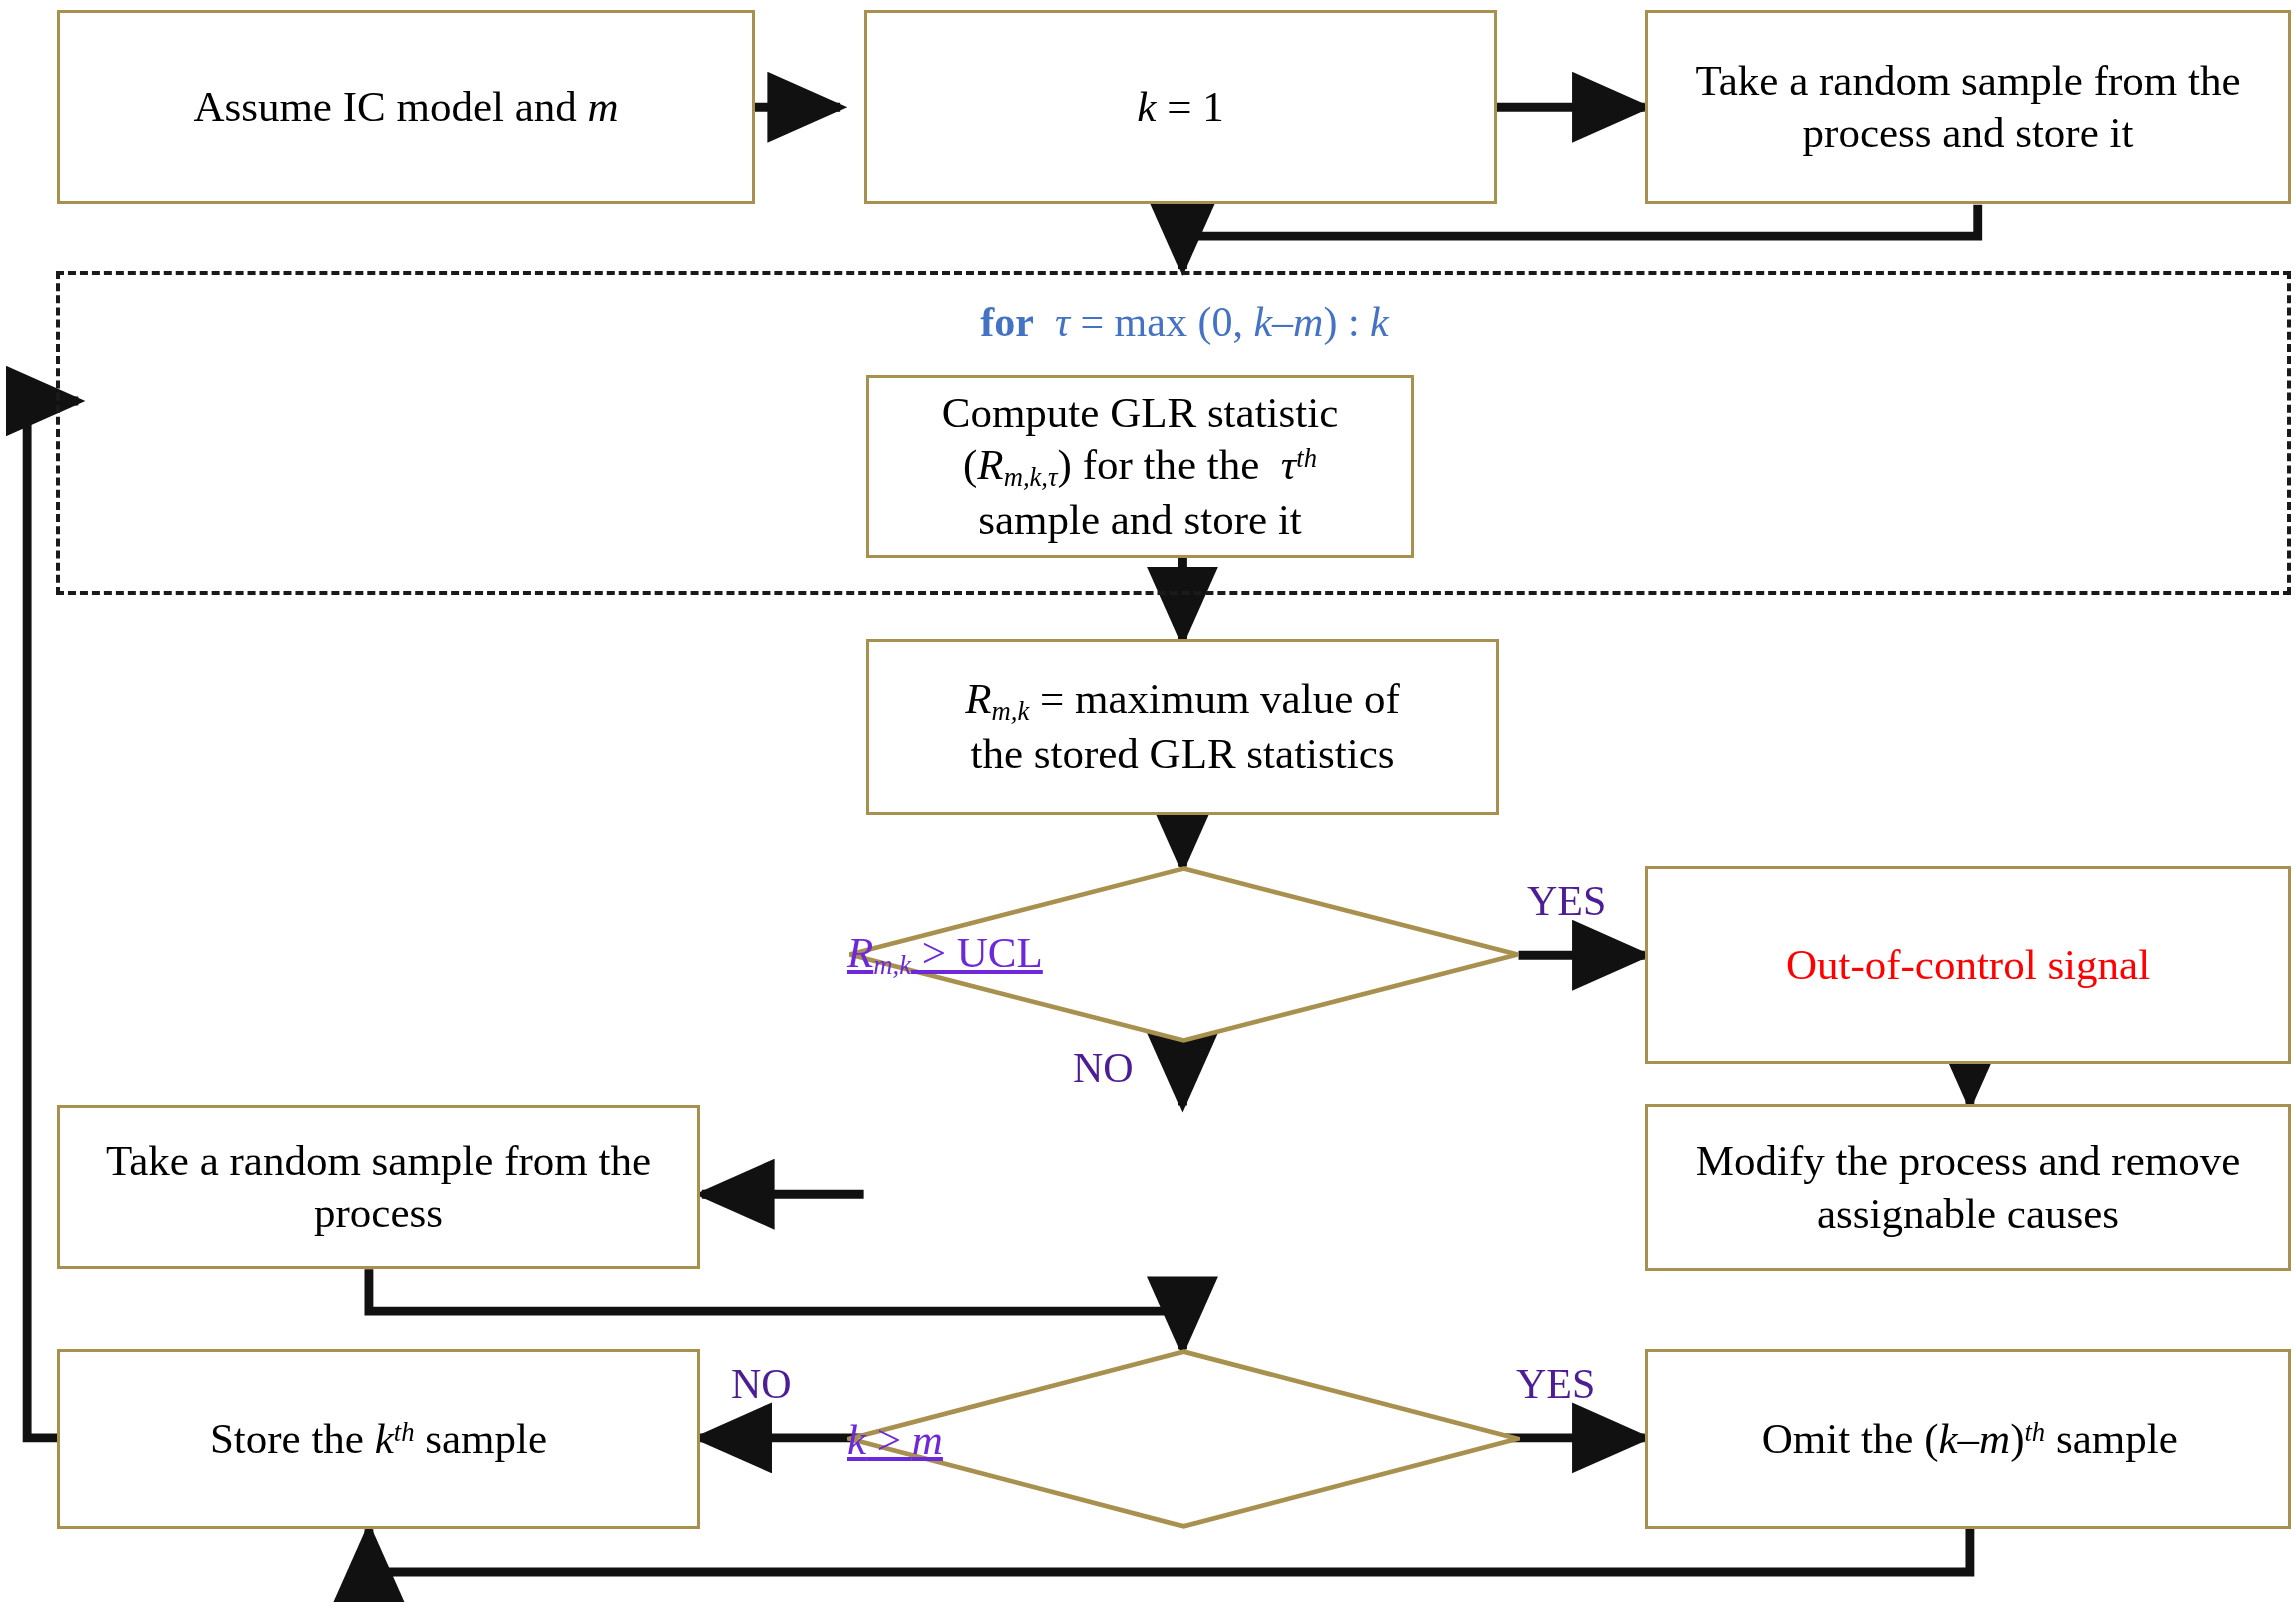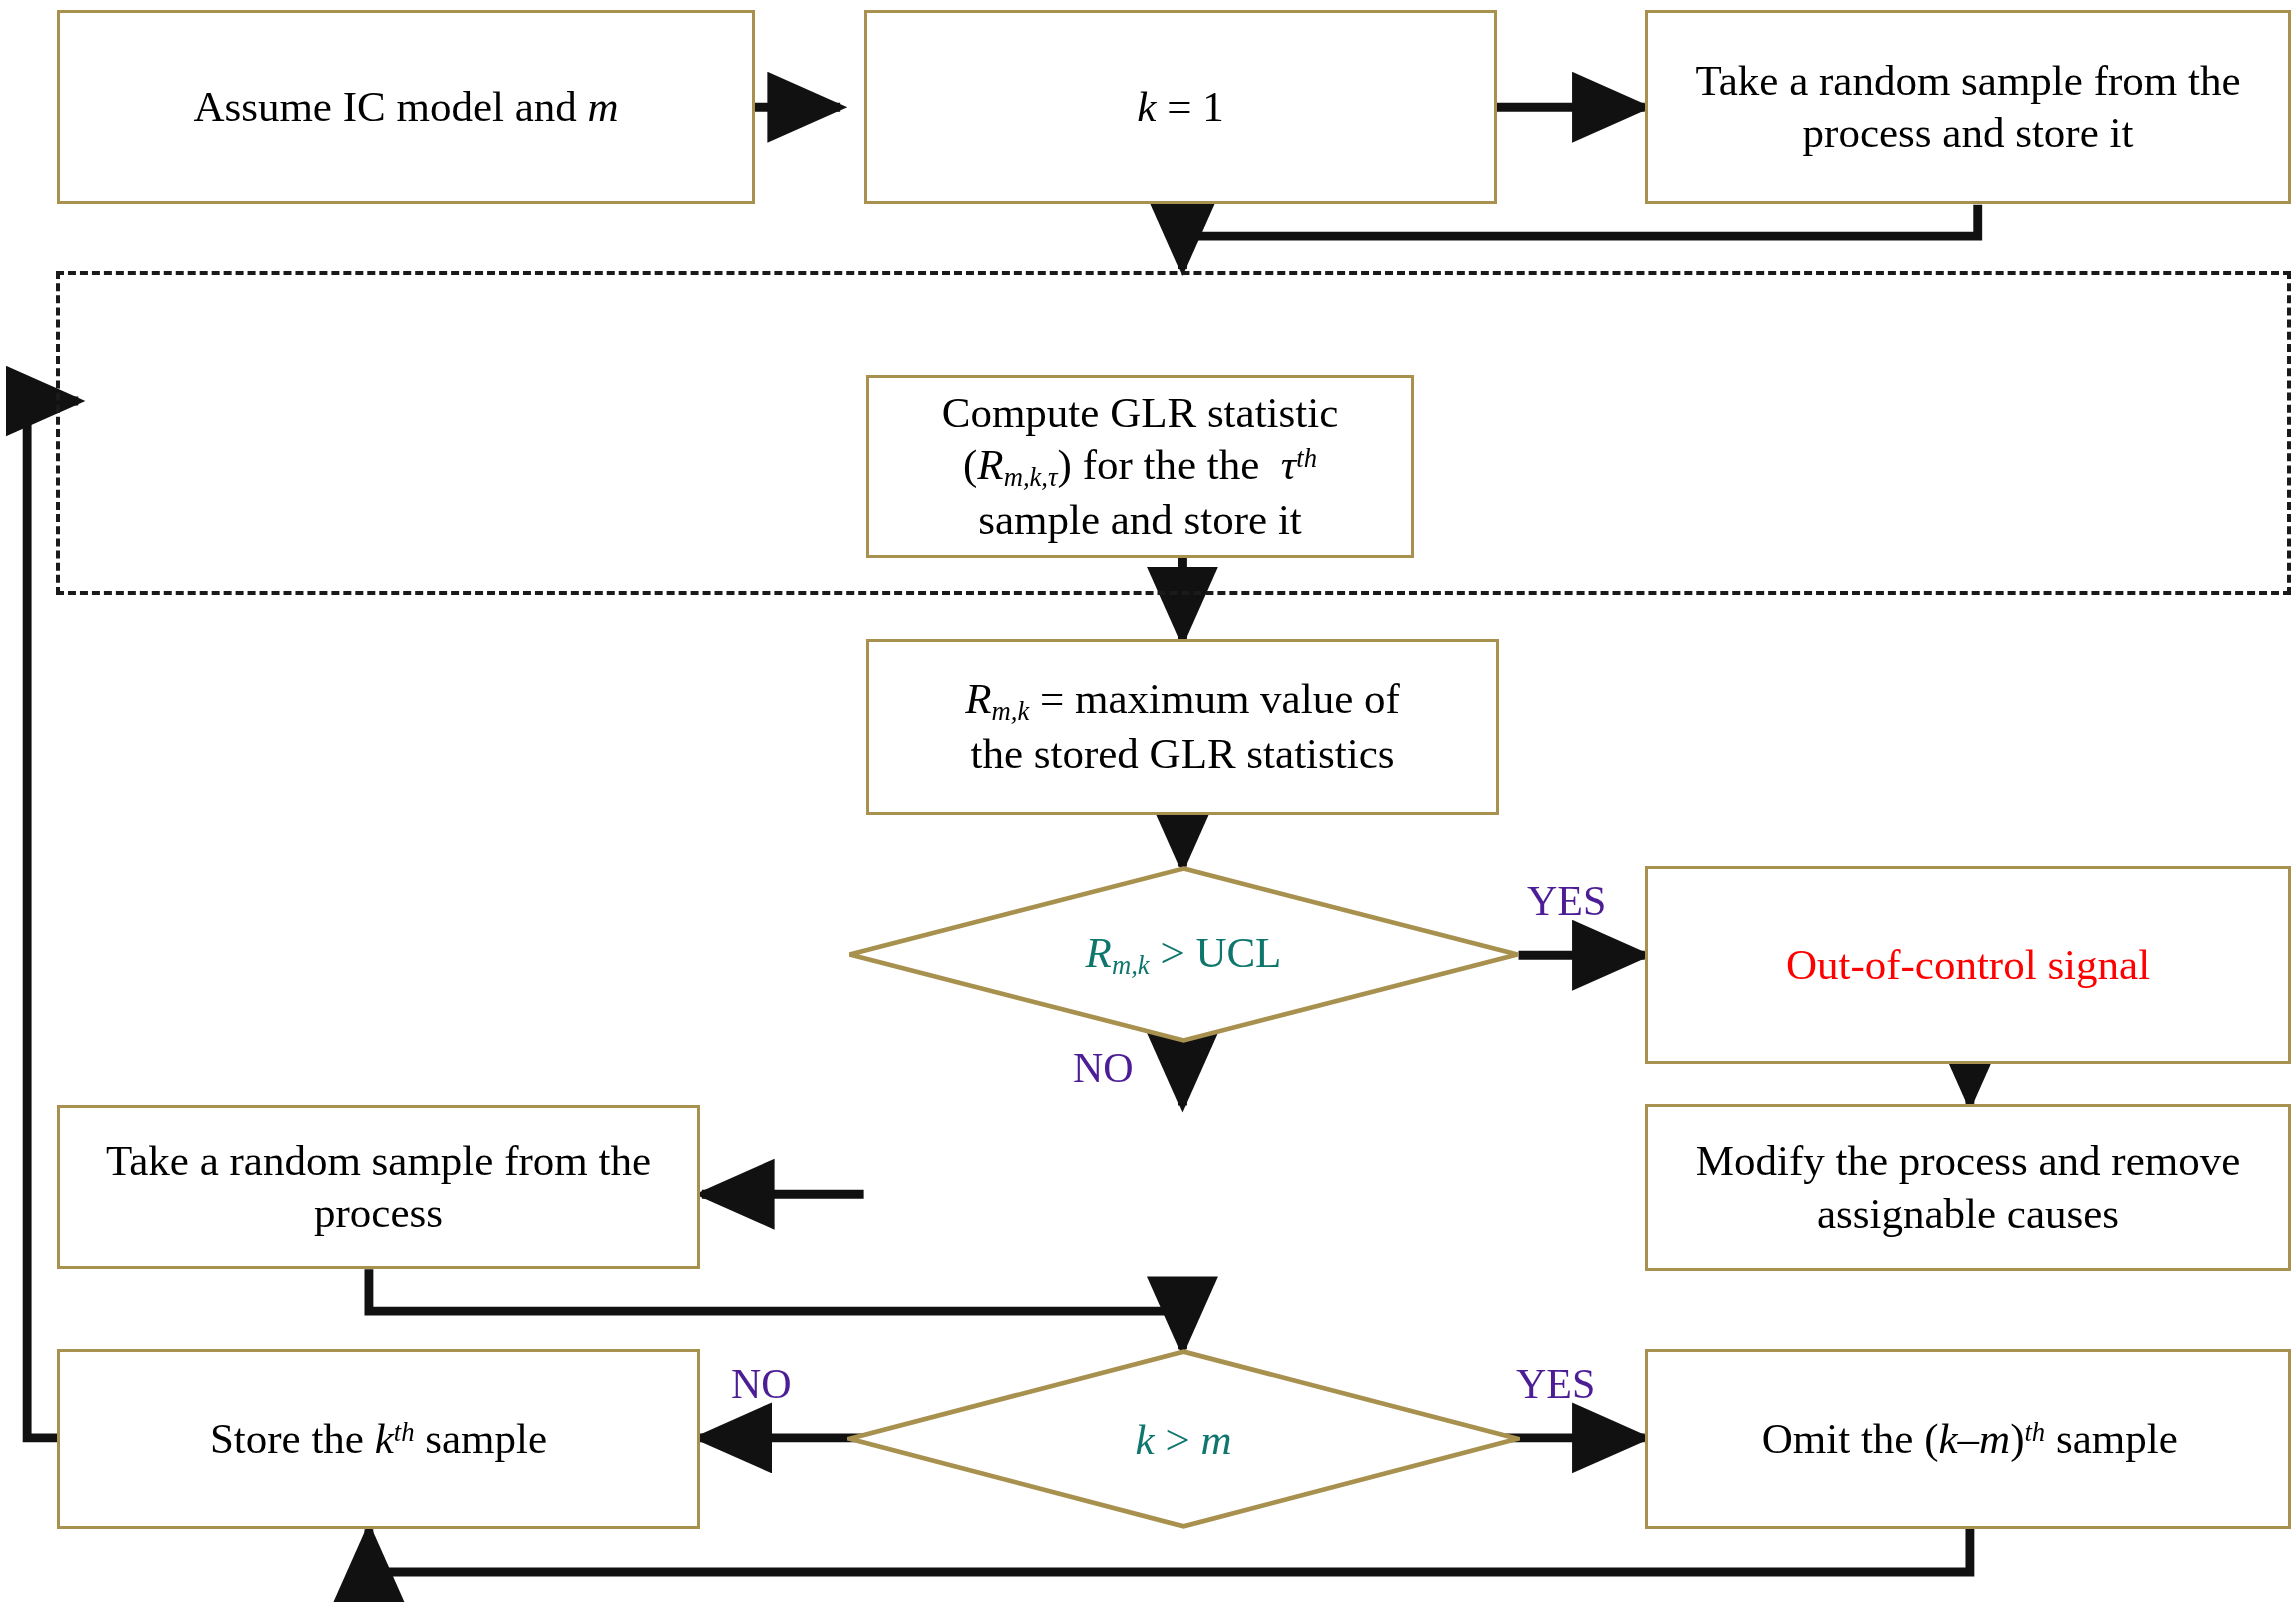--- a/index.html
+++ b/index.html
@@ -44,23 +44,24 @@
   }
   .looplabel b{font-weight:bold;}
   
   .diamond{
     position:absolute;
   }
   .diamond svg{display:block;width:100%;height:100%;}
   .diamond .dlabel{
     position:absolute;
     left:0;right:0;top:0;bottom:0;
-    display:flex;align-items:center;justify-content:center;
-    font-size:43px;color:#0f766e;
+    display:flex;align-items:center;justify-content:flex-start;
+    font-size:43px;color:#6d28d9;
     pointer-events:none;
+    text-decoration:underline;
   }
   
   .edgelabel{
     position:absolute;
     font-size:42px;
     color:#4c1d95;
     white-space:nowrap;
   }
   
   .edges{position:absolute;left:0;top:0;width:2295px;height:1614px;pointer-events:none;}
@@ -121,20 +122,24 @@
   <div class="node" style="left: 864px; top: 10.4px; width: 633px; height: 194px; border-color: rgb(168, 145, 79);">
     <span class="txt"><i class="it">k</i> = 1</span>
   </div>
 
   <div class="node" style="left: 1645px; top: 10.4px; width: 646px; height: 194px; border-color: rgb(168, 145, 79);">
     <span class="txt">Take a random sample from the process and store it</span>
   </div>
 
   <div class="loopbox" style="left: 56px; top: 271px; width: 2235px; height: 324px; border-color: rgb(26, 26, 26);"></div>
 
+  <div class="looplabel" style="left: 814px; top: 298px; width: 741px; color: rgb(68, 114, 196);">
+    <b>for</b>&nbsp;
+    <span><i class="it">τ</i> = max (0, <i class="it">k</i>–<i class="it">m</i>) : <i class="it">k</i></span>
+  </div>
 
   <div class="node" style="left: 866px; top: 375px; width: 548px; height: 183px; border-color: rgb(168, 145, 79);">
     <span class="txt">Compute GLR statistic<br>(<i class="it">R</i><sub class="sb">m,k,τ</sub>) for the the &nbsp;<i class="it">τ</i><sup class="sp">th</sup><br>sample and store it</span>
   </div>
 
   <div class="node" style="left: 866px; top: 639px; width: 633px; height: 176px; border-color: rgb(168, 145, 79);">
     <span class="txt"><i class="it">R</i><sub class="sb">m,k</sub> = maximum value of<br>the stored GLR statistics</span>
   </div>
 
   <div class="diamond" style="left:847px;top:866px;width:673px;height:177px;">

